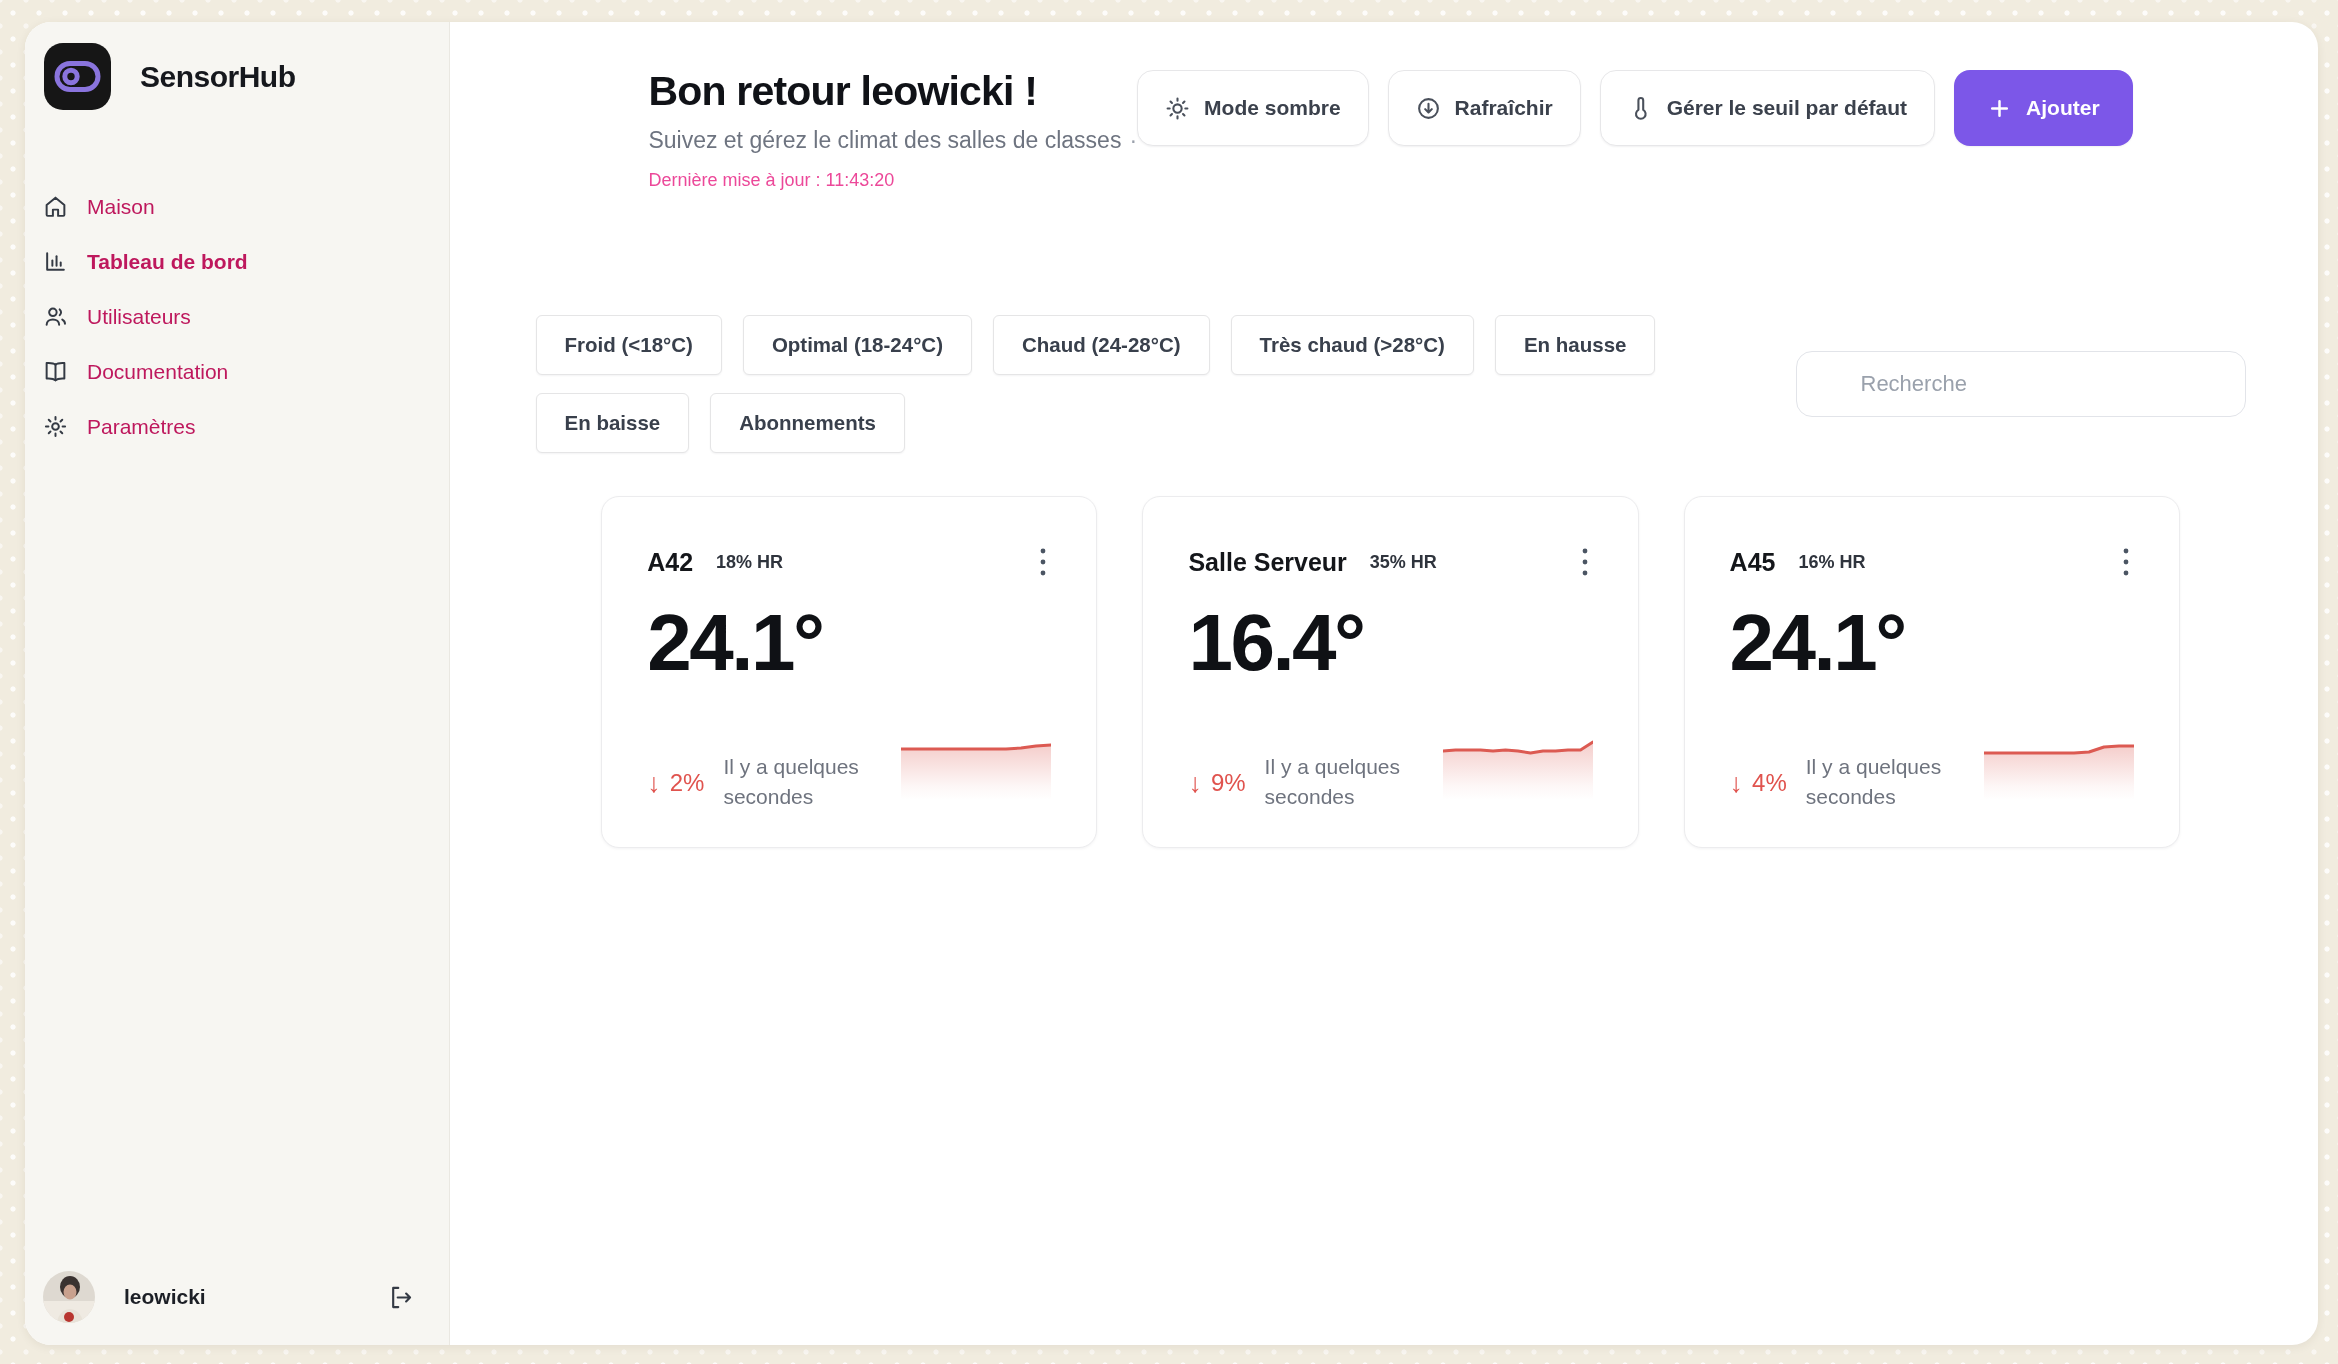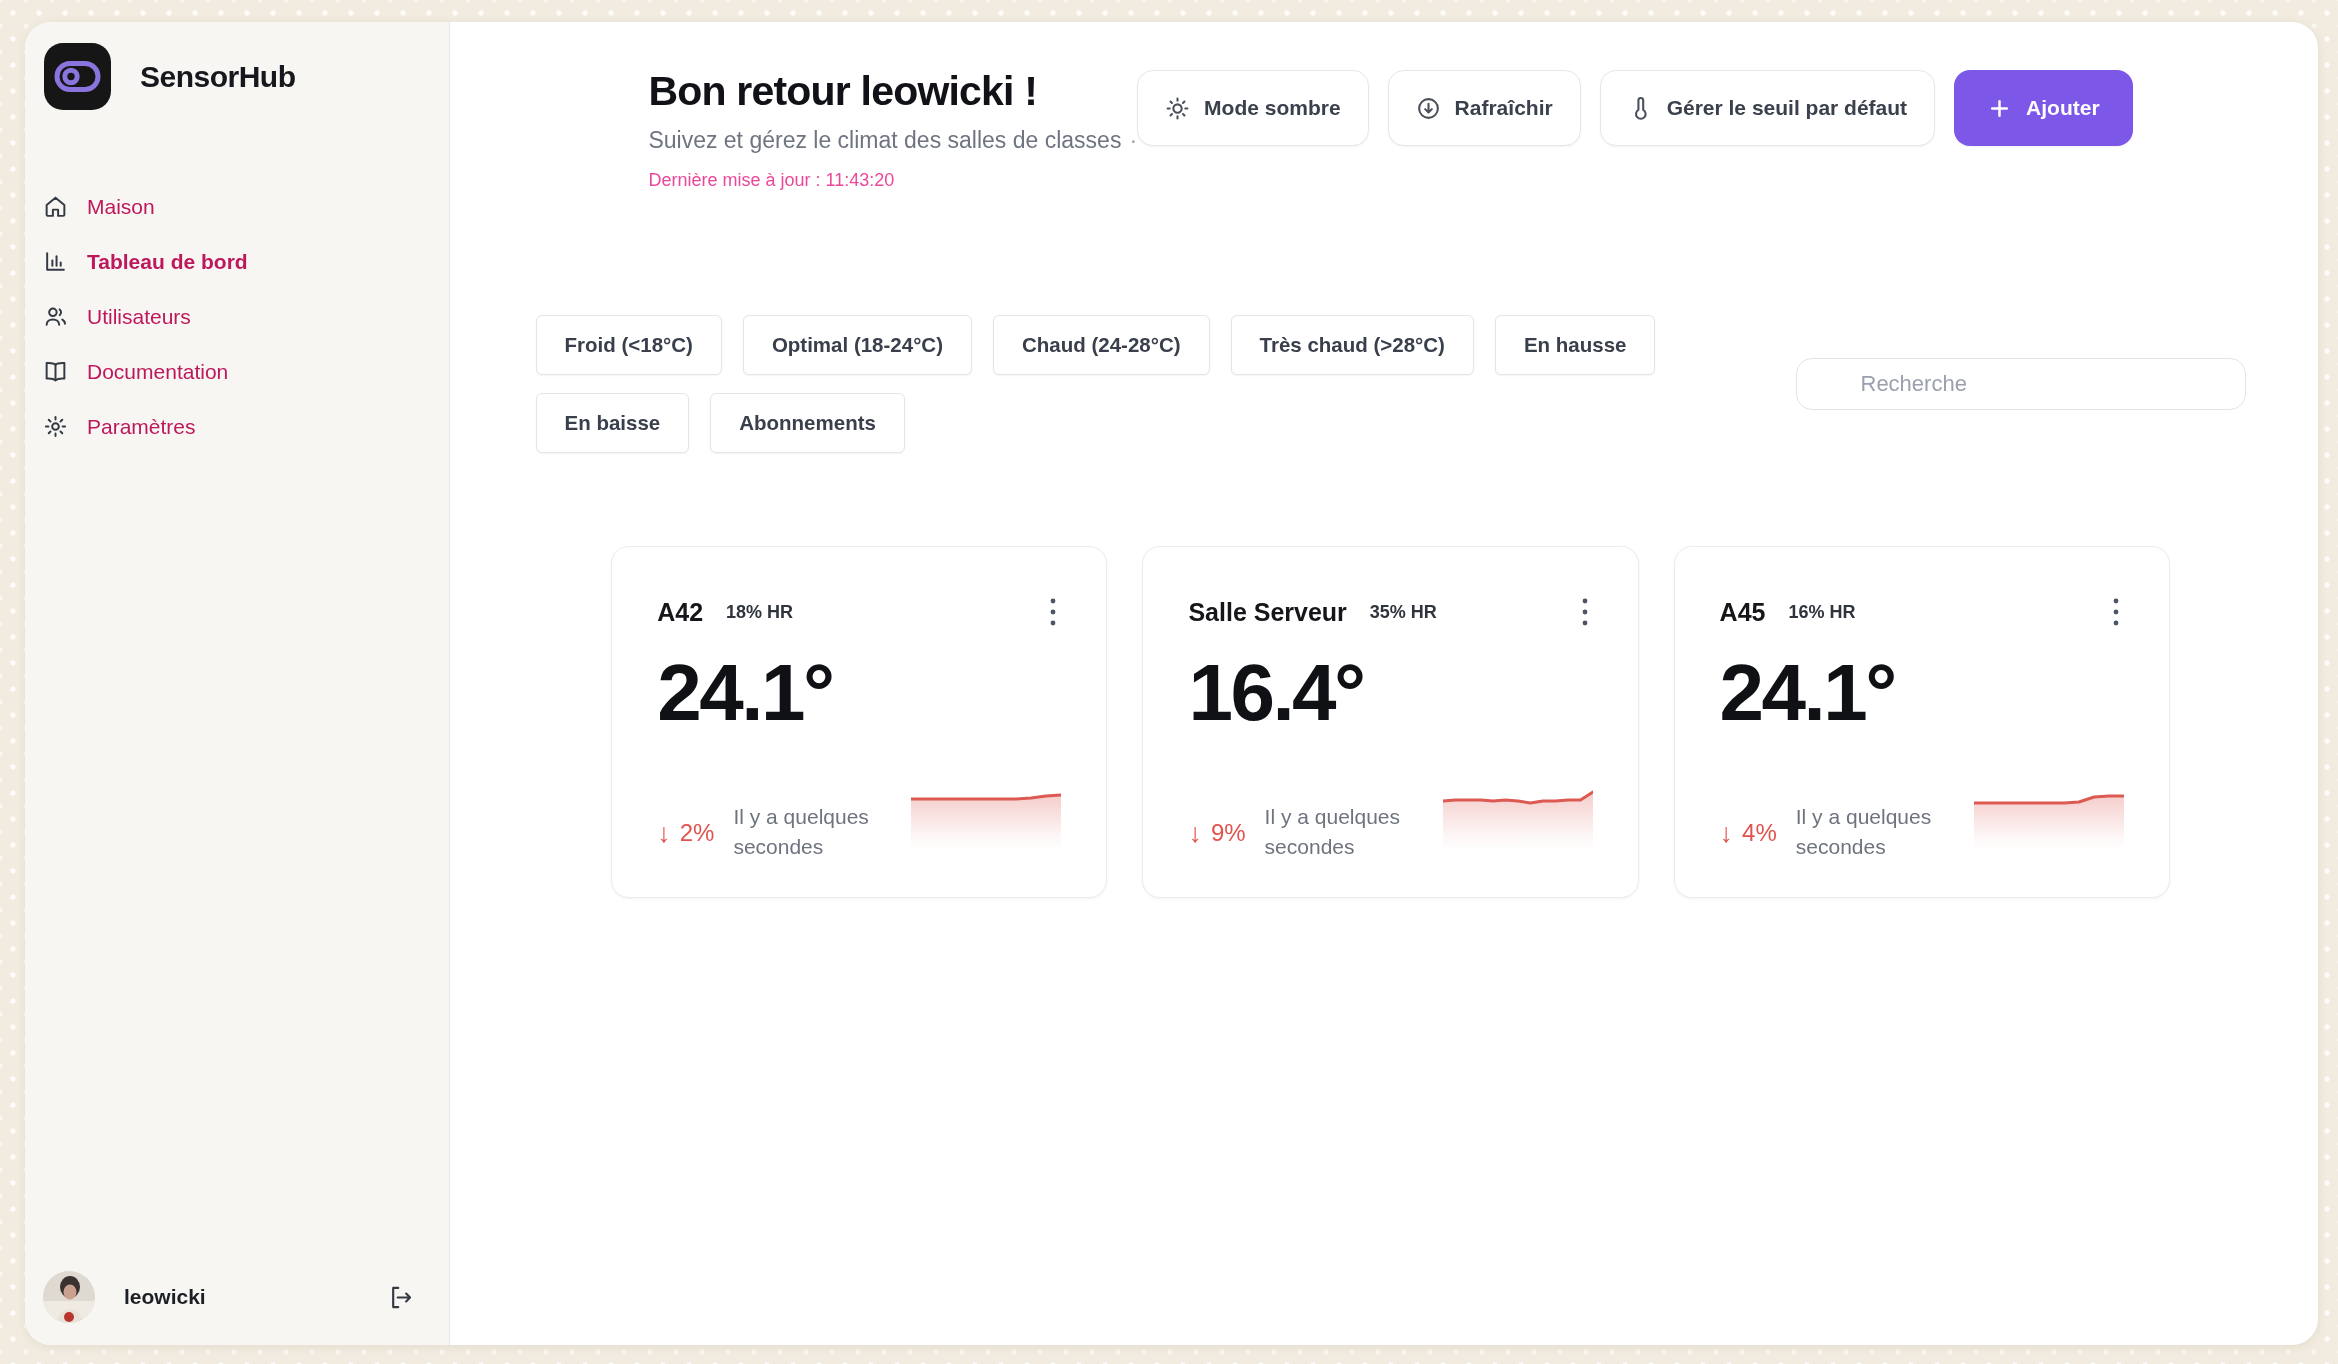--- a/index.html
+++ b/index.html
@@ -67,27 +67,27 @@
   
   .filter-row{display:flex;margin-top:40px;align-items:center;justify-content:space-between;}
   .chips{display:flex;flex-wrap:wrap;gap:18px 21px;max-width:1260px;}
   .chip{
     height:60px;padding:0 28px;display:flex;align-items:center;
     border:1px solid #e5e5e6;border-radius:6px;background:#fff;cursor:pointer;
     font-size:20.5px;font-weight:600;color:#39404c;
     box-shadow:0 1px 2px rgba(16,24,40,.05);white-space:nowrap;font-family:inherit;
   }
   .search-input{
-    width:450px;height:52px;border:1.5px solid #e2e4e9;border-radius:16px;
+    width:450px;height:66px;border:1.5px solid #e2e4e9;border-radius:16px;
     font-size:22px;color:#333;padding:0 24px 0 64px;outline:none;background:#fff;
     font-family:inherit;
   }
   .search-input::placeholder{color:#9aa1ac;}
   
-  .cards{display:grid;grid-template-columns:repeat(3,1fr);gap:35px;margin-top:50px;}
+  .cards{display:grid;grid-template-columns:repeat(3,1fr);gap:45px;}
   .card{
     height:352px;background:#fff;border:1px solid #ececee;border-radius:18px;
     box-shadow:0 1px 3px rgba(16,24,40,.05);
     padding:46px 45px 32px;display:flex;flex-direction:column;
   }
   .card-head{display:flex;align-items:center;gap:23px;}
   .card-name{font-size:25px;font-weight:700;color:#14161a;}
   .card-hum{font-size:18px;font-weight:600;color:#2f343d;}
   .kebab{margin-left:auto;cursor:pointer;display:flex;align-items:center;padding:4px;}
   .kebab svg{width:8px;height:30px;}

